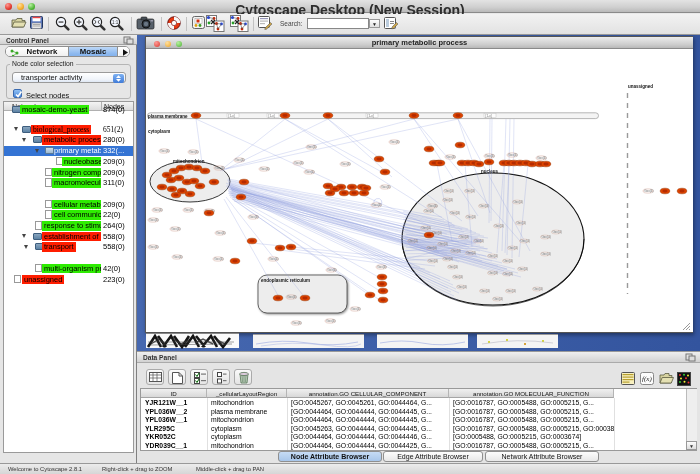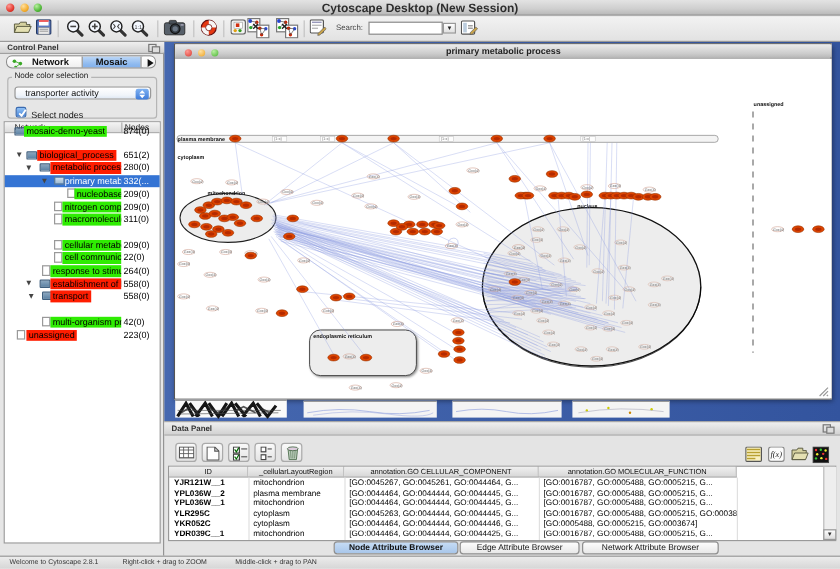--- a/index.html
+++ b/index.html
@@ -1,20 +1,20 @@
 <!DOCTYPE html>
 <html><head><meta charset="utf-8"><style>
 *{margin:0;padding:0;box-sizing:border-box}
 html,body{width:700px;height:474px;overflow:hidden}
 body{font-family:"Liberation Sans",sans-serif;position:relative;background:#e8e8e8}
 .abs{position:absolute}
 .tl{border-radius:50%;position:absolute}
 
 #macbar{left:0;top:0;width:700px;height:13px;background:linear-gradient(#e3e3e3,#cfcfcf 60%,#b9b9b9);border-bottom:1px solid #8a8a8a}
-#mactitle{left:0;top:2px;width:700px;text-align:center;font-size:10px;font-weight:bold;color:#2e2e2e}
+#mactitle{left:0;top:2px;width:700px;text-align:center;font-size:14px;font-weight:bold;color:#2e2e2e}
 
 #toolbar{left:0;top:14px;width:700px;height:21px;background:linear-gradient(#f2f2f2,#e2e2e2);border-bottom:1px solid #9a9a9a}
 .sep{position:absolute;top:17px;height:14px;width:1px;background:#c2c2c2}
 
 #cpanel{left:0;top:35px;width:137px;height:428px;background:#e6e6e6;border-right:1px solid #808080}
 #cphead{left:0;top:0;width:137px;height:10px;background:linear-gradient(#efefef,#d2d2d2);border-bottom:1px solid #a0a0a0;}
 #cphead span{position:absolute;left:6px;top:1.5px;font-size:6.6px;font-weight:bold;color:#333}
 .tabwrap{position:absolute;left:5px;top:11px;width:125px;height:11px;border:1px solid #8f8f8f;border-radius:5px;background:#fdfdfd;overflow:hidden}
 .tabseg{position:absolute;top:0;height:11px;font-size:7.8px;font-weight:bold;color:#111;text-align:center;line-height:10.5px}
 
@@ -200,21 +200,21 @@
     <div id="treehdr">
         <span style="position:absolute;left:8px;top:0.5px">Network</span>
         <span style="position:absolute;left:100px;top:0.5px">Nodes</span>
         <span style="position:absolute;left:97px;top:0;width:1px;height:9px;background:#b0b0b0"></span>
       </div>
     <div class="trow" style="top:2px;">
         <span class="fold" style="left:8px;"></span>
         <span class="lab gbg" style="left:16px;max-width:81px;overflow:hidden">mosaic-demo-yeast</span>
         <span class="val">874(0)</span>
       </div>
-      <div class="trow" style="top:22.2px;">
+      <div class="trow" style="top:22.2px;font-family:Liberation Serif, serif;">
         <span class="arr" style="left:10px"></span>
         <span class="fold" style="left:18px;"></span>
         <span class="lab rbg" style="left:27px;max-width:70px;overflow:hidden">biological_process</span>
         <span class="val">651(2)</span>
       </div>
       <div class="trow" style="top:32.9px;">
         <span class="arr" style="left:18px"></span>
         <span class="fold" style="left:29px;"></span>
         <span class="lab rbg" style="left:38px;max-width:59px;overflow:hidden">metabolic process</span>
         <span class="val">280(0)</span>

